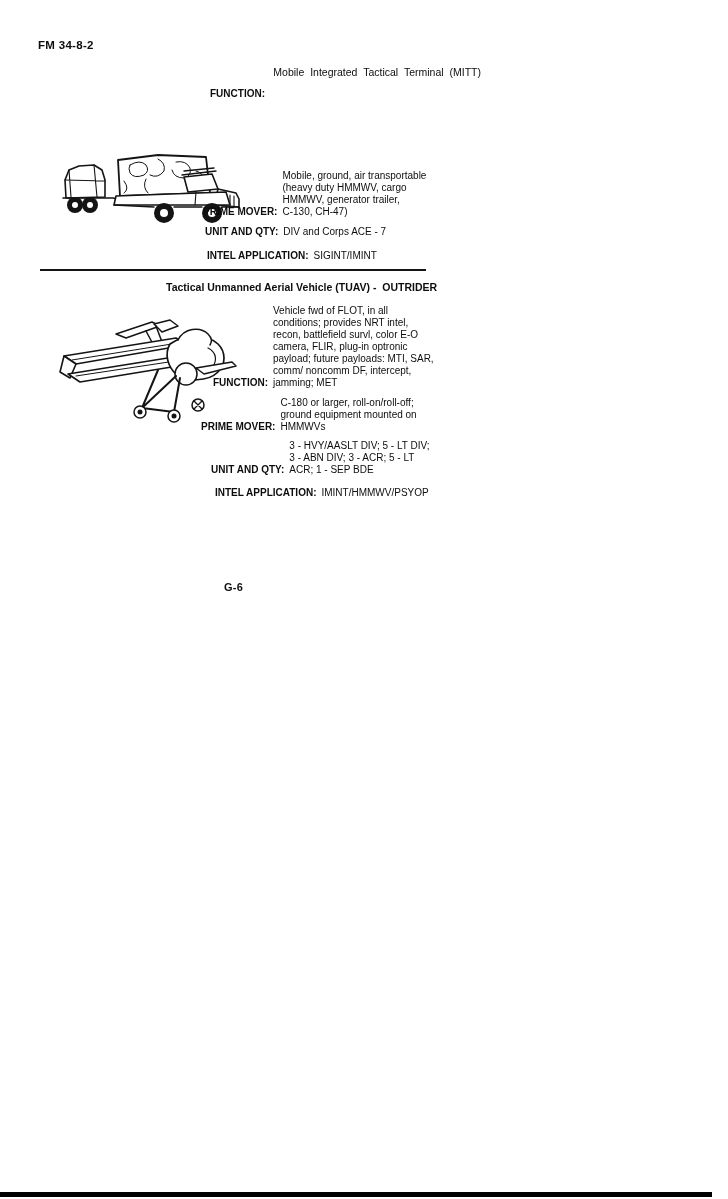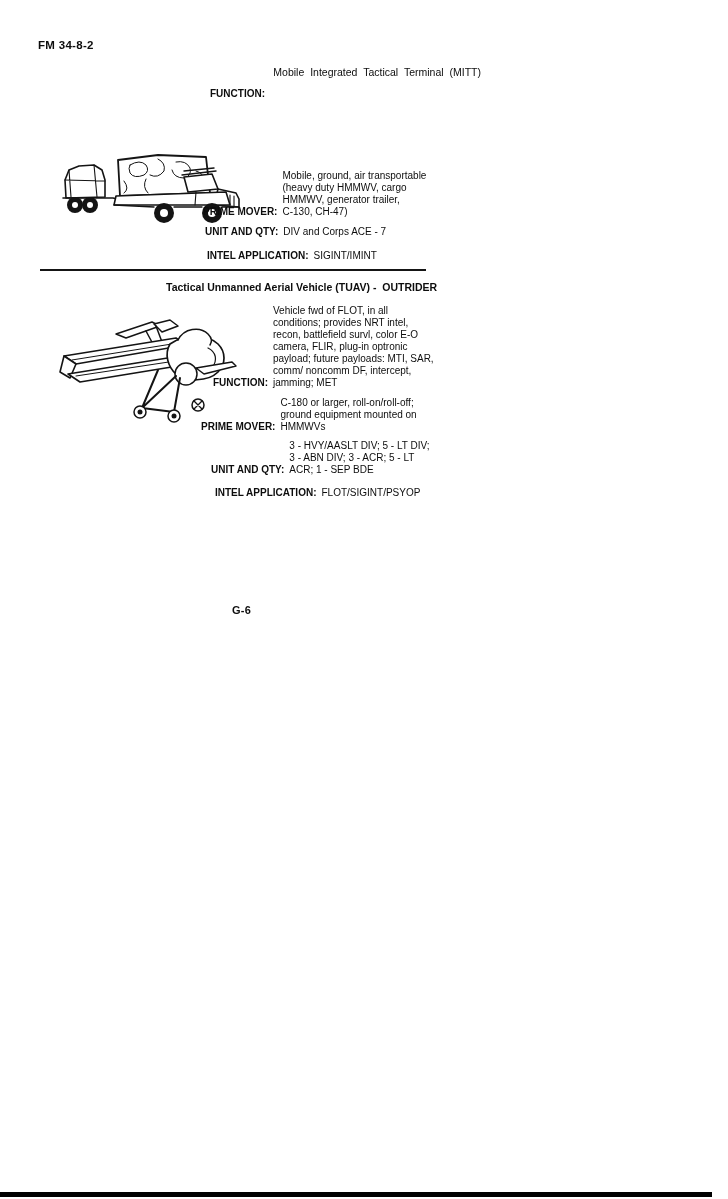--- a/index.html
+++ b/index.html
@@ -164,21 +164,21 @@
 
     <div class="abs field-row" style="left:211px;top:440px;">
       <span class="lbl">UNIT AND QTY:</span>
       <span class="val">3 - HVY/AASLT DIV; 5 - LT DIV;
 3 - ABN DIV; 3 - ACR; 5 - LT
 ACR; 1 - SEP BDE</span>
     </div>
 
     <div class="abs field-row" style="left:215px;top:487px;">
       <span class="lbl">INTEL APPLICATION:</span>
-      <span class="val">FLOT/SIGINT/PSYOP</span>
+      <span class="val">IMINT/HMMWV/PSYOP</span>
     </div>
   </div>
 
-  <div class="abs pageno" style="left:224px;top:604px;margin-left:8px;">G-6</div>
+  <div class="abs pageno" style="left:224px;top:581px;">G-6</div>
 
   <div class="abs footer-bar" style="left:0;top:1192px;width:728px;height:5px;"></div>
 
 </div>
 
 </body></html>

